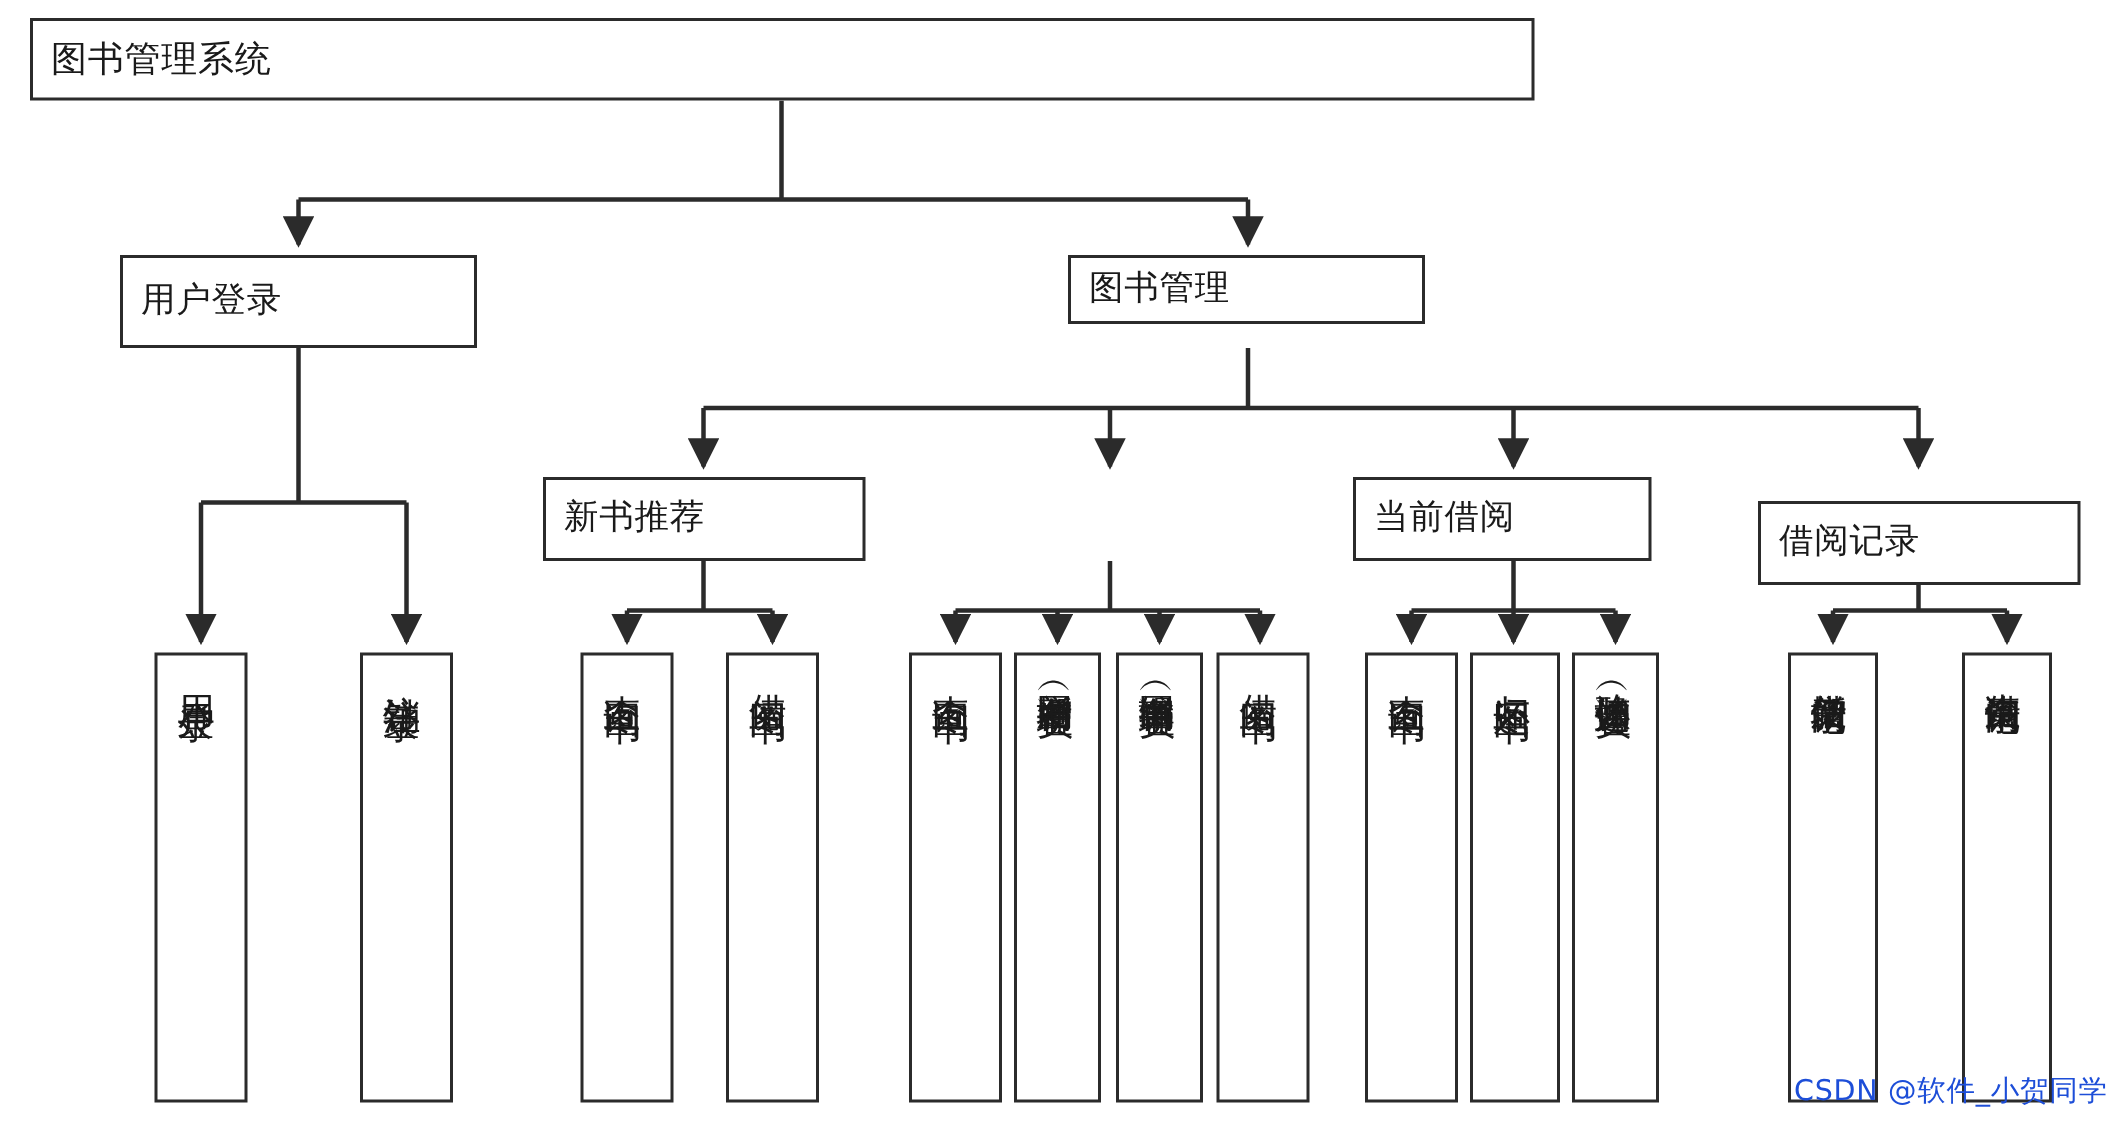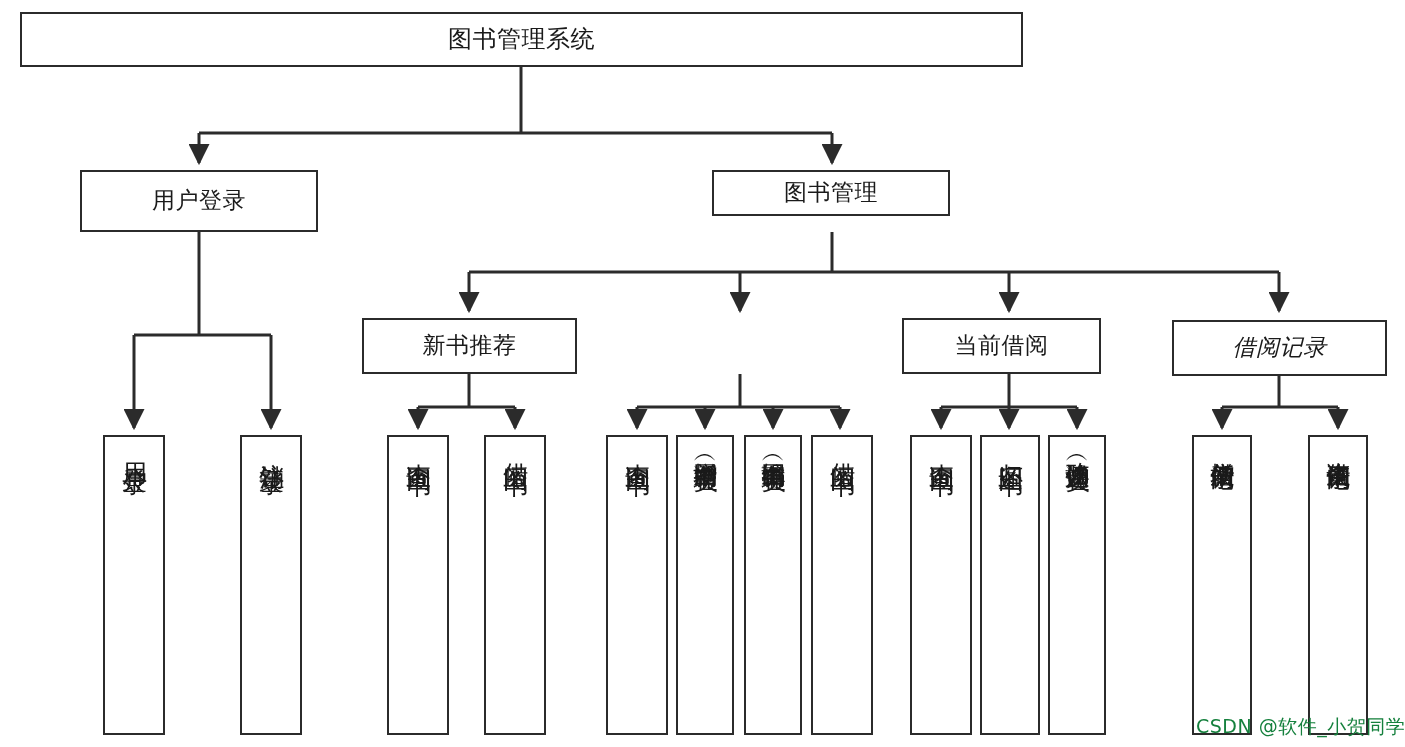--- a/index.html
+++ b/index.html
@@ -26,23 +26,23 @@
     height: 747px;
     pointer-events: none;
   }
   .node {
     position: absolute;
     box-sizing: border-box;
     background: #ffffff;
     border: 2.5px solid #2b2b2b;
     display: flex;
     align-items: center;
-    justify-content: center;
     color: #1a1a1a;
     z-index: 2;
+    padding-left: 12px;
   }
   .node .label {
     display: block;
     text-align: center;
     line-height: 1.18;
     letter-spacing: 0.5px;
   }
   
   .node.horiz .label {
     font-size: 23px;
@@ -64,21 +64,21 @@
     letter-spacing: 3px;
     white-space: nowrap;
   }
   .node.vert.tall-text .label {
     font-size: 24px;
     letter-spacing: 1px;
   }
   .watermark {
     position: absolute;
     font-size: 19px;
-    color: #15803d;
+    color: #1d4ed8;
     white-space: nowrap;
     z-index: 3;
     letter-spacing: 0.5px;
   }
 </style>
 </head>
 <body>
 
 <div id="diagram-root">
 
@@ -146,21 +146,21 @@
 
   <div class="node horiz" style="left:362px; top:318px; width:215px; height:56px;">
     <span class="label">新书推荐</span>
   </div>
 
 
   <div class="node horiz" style="left:902px; top:318px; width:199px; height:56px;">
     <span class="label">当前借阅</span>
   </div>
 
-  <div class="node horiz" style="left:1172px; top:320px; width:215px; height:56px;font-style:italic;">
+  <div class="node horiz" style="left:1172px; top:334px; width:215px; height:56px;">
     <span class="label">借阅记录</span>
   </div>
 
   <div class="node vert" style="left:103px; top:435px; width:62px; height:300px;">
     <span class="label">用户登录</span>
   </div>
 
   <div class="node vert" style="left:240px; top:435px; width:62px; height:300px;">
     <span class="label">注销登录</span>
   </div>

